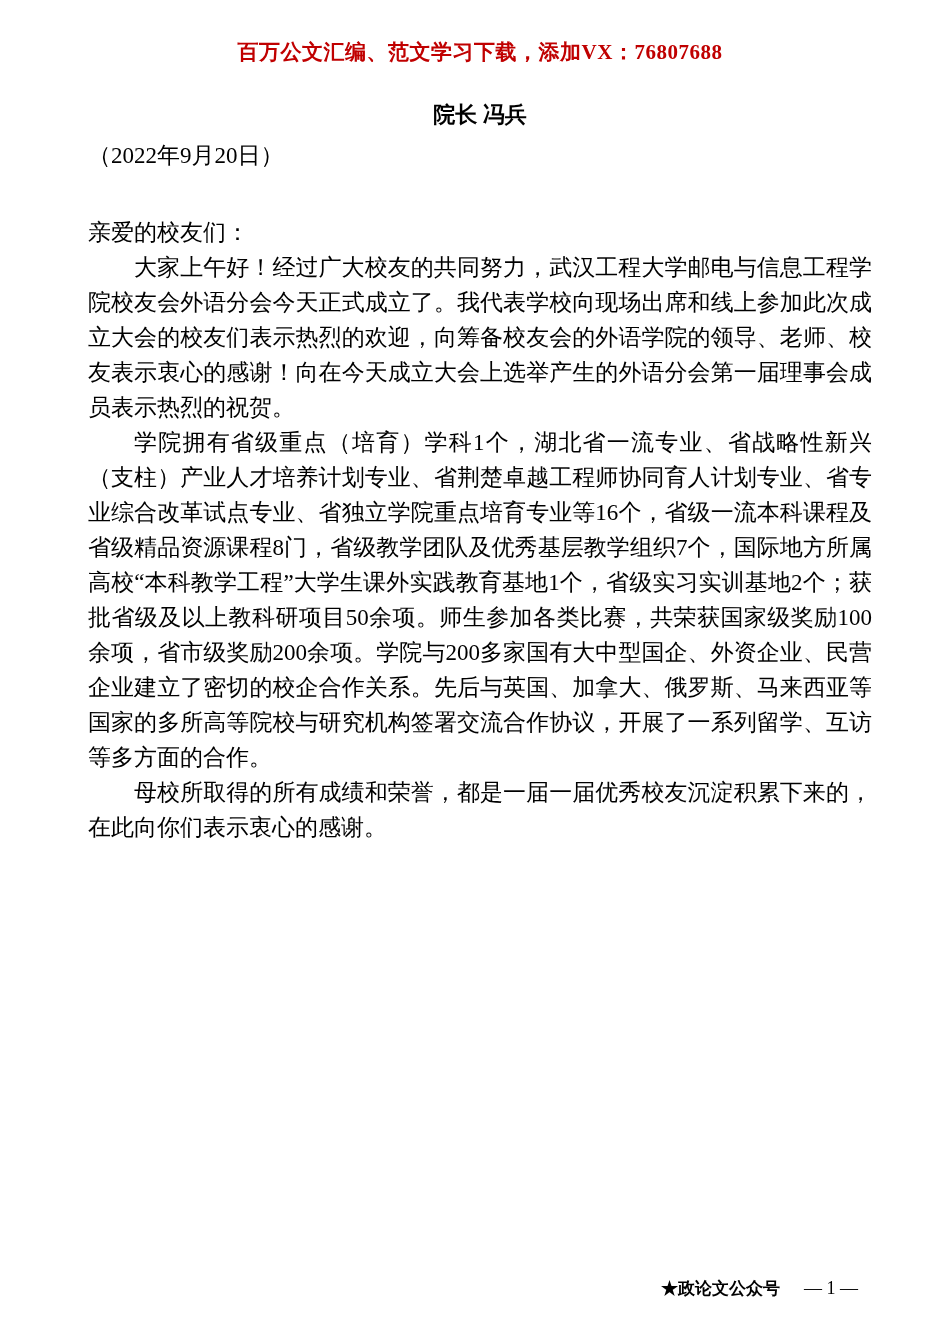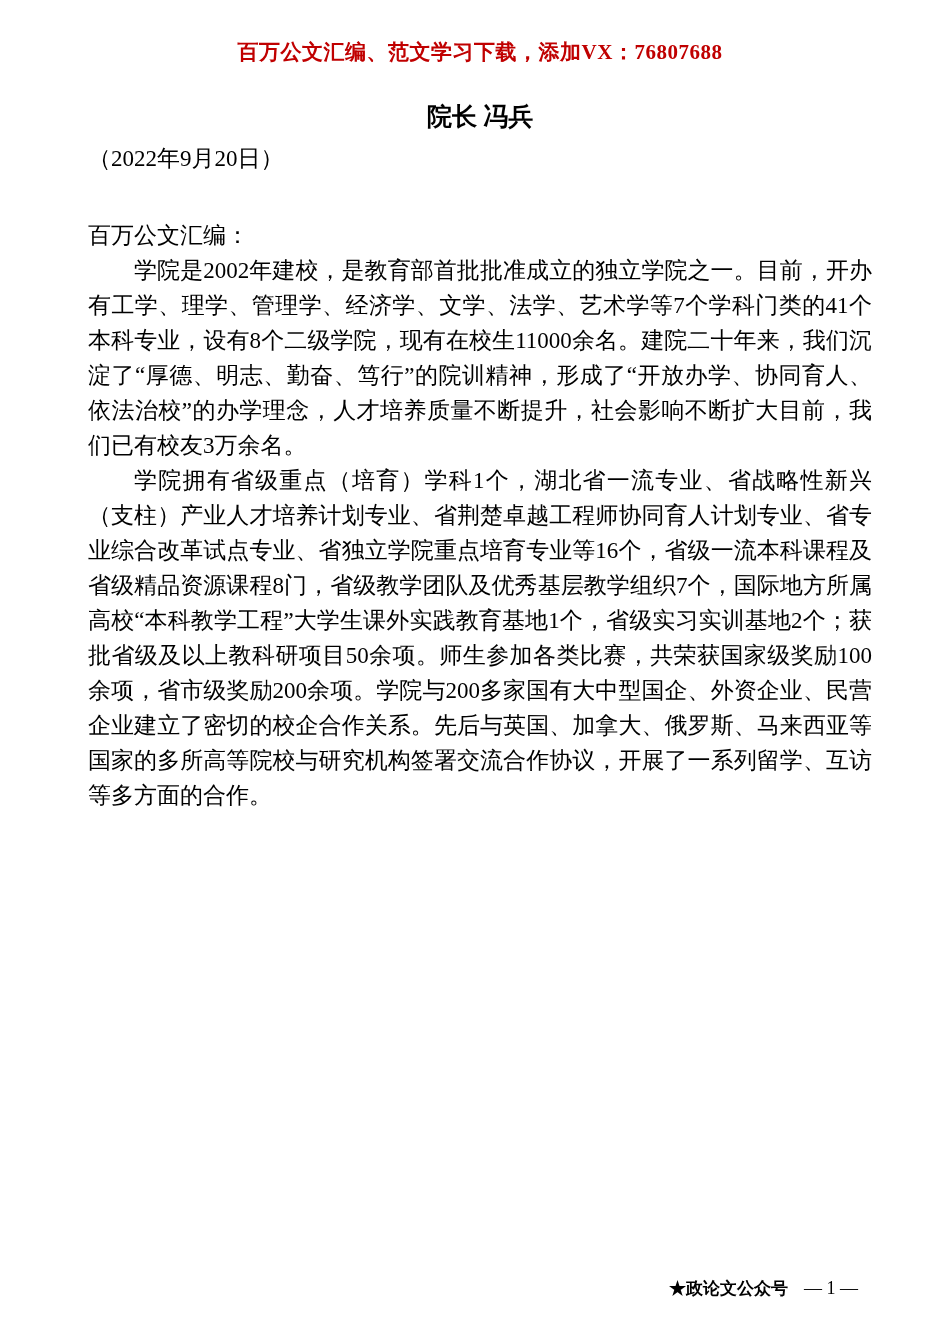--- a/index.html
+++ b/index.html
@@ -29,21 +29,21 @@
   .title {
     text-align: center;
     font-size: 23px;
     font-weight: bold;
     letter-spacing: 1px;
     margin-bottom: 14px;
   }
 
   .author {
     text-align: center;
-    font-size: 25px;
+    font-size: 22px;
     font-weight: bold;
     margin-bottom: 10px;
   }
 
   .date {
     text-align: left;
     font-size: 23px;
     margin-bottom: 44px;
   }
 
@@ -60,42 +60,43 @@
   .para { text-indent: 2em; }
 
   .footer {
     position: absolute;
     right: 92px;
     bottom: 44px;
     font-size: 17px;
     color: #000000;
     display: flex;
     align-items: baseline;
-    gap: 16px;
+    gap: 24px;
   }
 
   .footer .badge { font-weight: bold; }
   .footer .pageno { font-size: 18px; }
 </style>
 </head>
 <body>
 
 <div class="page">
 
   <div class="promo">百万公文汇编、范文学习下载，添加VX：76807688</div>
 
 
   <div class="author">院长 冯兵</div>
 
   <div class="date">（2022年9月20日）</div>
 
   <div class="body-text">
-    <p class="salutation">百万公文汇编：</p>
-    <p class="para">学院是2002年建校，是教育部首批批准成立的独立学院之一。目前，开办有工学、理学、管理学、经济学、文学、法学、艺术学等7个学科门类的41个本科专业，设有8个二级学院，现有在校生11000余名。建院二十年来，我们沉淀了“厚德、明志、勤奋、笃行”的院训精神，形成了“开放办学、协同育人、依法治校”的办学理念，人才培养质量不断提升，社会影响不断扩大目前，我们已有校友3万余名。</p>
+    <p class="salutation">亲爱的校友们：</p>
+    <p class="para">大家上午好！经过广大校友的共同努力，武汉工程大学邮电与信息工程学院校友会外语分会今天正式成立了。我代表学校向现场出席和线上参加此次成立大会的校友们表示热烈的欢迎，向筹备校友会的外语学院的领导、老师、校友表示衷心的感谢！向在今天成立大会上选举产生的外语分会第一届理事会成员表示热烈的祝贺。</p>
     <p class="para">学院拥有省级重点（培育）学科1个，湖北省一流专业、省战略性新兴（支柱）产业人才培养计划专业、省荆楚卓越工程师协同育人计划专业、省专业综合改革试点专业、省独立学院重点培育专业等16个，省级一流本科课程及省级精品资源课程8门，省级教学团队及优秀基层教学组织7个，国际地方所属高校“本科教学工程”大学生课外实践教育基地1个，省级实习实训基地2个；获批省级及以上教科研项目50余项。师生参加各类比赛，共荣获国家级奖励100余项，省市级奖励200余项。学院与200多家国有大中型国企、外资企业、民营企业建立了密切的校企合作关系。先后与英国、加拿大、俄罗斯、马来西亚等国家的多所高等院校与研究机构签署交流合作协议，开展了一系列留学、互访等多方面的合作。</p>
+    <p class="para">母校所取得的所有成绩和荣誉，都是一届一届优秀校友沉淀积累下来的，在此向你们表示衷心的感谢。</p>
   </div>
 
   <div class="footer">
     <span class="badge">★政论文公众号</span>
     <span class="pageno">—  1  —</span>
   </div>
 
 </div>
 
 </body></html>

